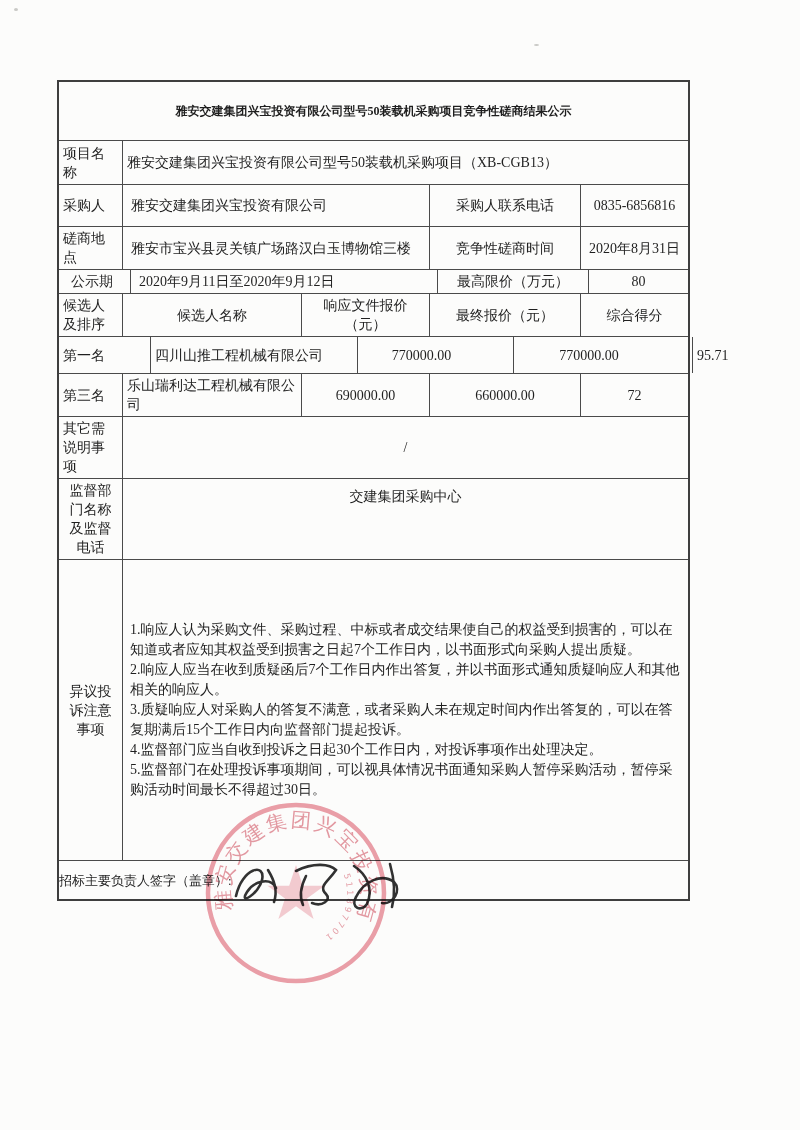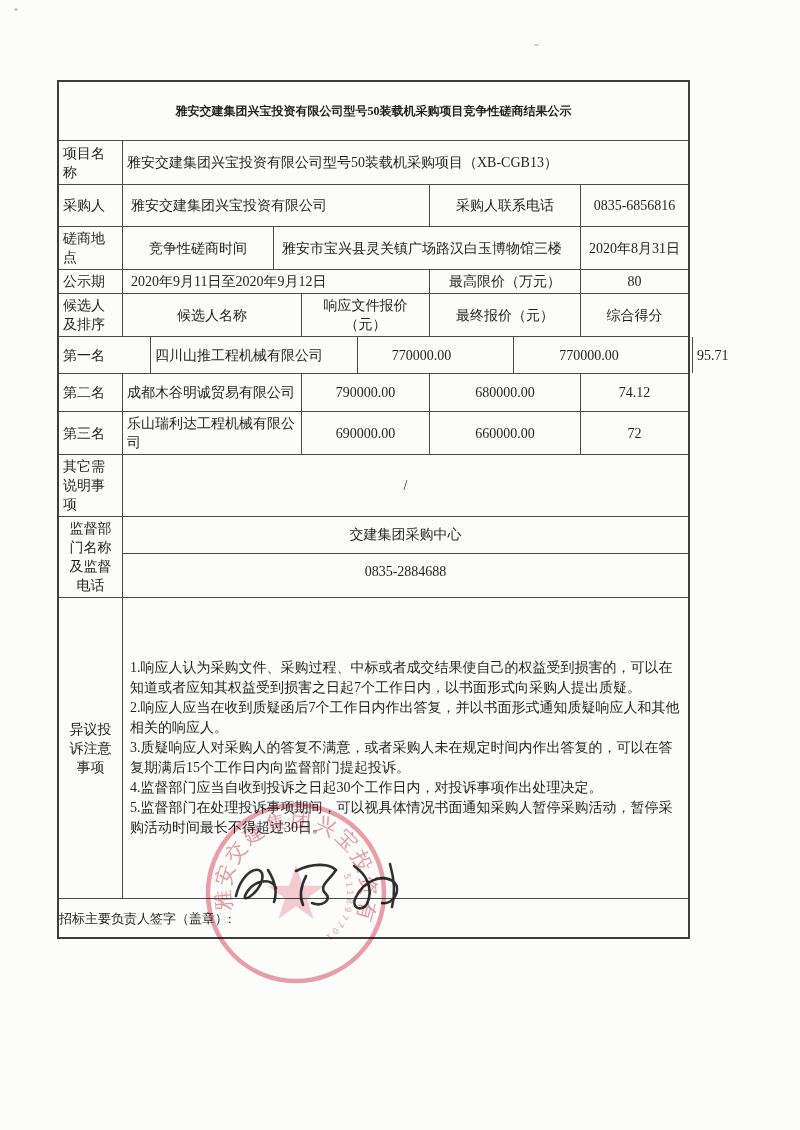--- a/index.html
+++ b/index.html
@@ -28,21 +28,21 @@
   .cD{width:151px;flex:0 0 auto;}
   .cE{flex:1 1 auto;}
   .cBC{width:307px;flex:0 0 auto;}
   .cBE{flex:1 1 auto;}
   .center{justify-content:center;text-align:center;}
   .left{justify-content:flex-start;text-align:left;}
   .h-title{min-height:58px;}
   .h-project{min-height:44px;}
   .h-buyer{min-height:42px;}
   .h-venue{min-height:39px;}
-  .h-period{min-height:23px;}
+  .h-period{min-height:23px;padding-left:8px;}
   .h-chead{min-height:35px;}
   .h-r1{min-height:37px;gap:28px;}
   .h-r2{min-height:38px;}
   .h-r3{min-height:43px;}
   .h-other{min-height:43px;}
   .h-sign{min-height:39px;}
   .title-cell{
     width:100%;font-weight:bold;font-size:12px;line-height:27px;
     justify-content:center;text-align:center;padding:2px 12px;
   }
@@ -78,22 +78,22 @@
 
   <div class="tr h-buyer">
     <div class="td cA left">采购人</div>
     <div class="td cBC left" style="padding-left:8px;">雅安交建集团兴宝投资有限公司</div>
     <div class="td cD center">采购人联系电话</div>
     <div class="td cE center">0835-6856816</div>
   </div>
 
   <div class="tr h-venue">
     <div class="td cA left">磋商地点</div>
+    <div class="td cBC left" style="padding-left:8px;">雅安市宝兴县灵关镇广场路汉白玉博物馆三楼</div>
     <div class="td cD center">竞争性磋商时间</div>
-    <div class="td cBC left" style="padding-left:8px;">雅安市宝兴县灵关镇广场路汉白玉博物馆三楼</div>
     <div class="td cE center">2020年8月31日</div>
   </div>
 
   <div class="tr h-period">
     <div class="td cA left">公示期</div>
     <div class="td cBC left" style="padding-left:8px;">2020年9月11日至2020年9月12日</div>
     <div class="td cD center">最高限价（万元）</div>
     <div class="td cE center">80</div>
   </div>
 
@@ -106,46 +106,38 @@
   </div>
 
   <div class="tr h-r1">
     <div class="td cA left">第一名</div>
     <div class="td cB left">四川山推工程机械有限公司</div>
     <div class="td cC center">770000.00</div>
     <div class="td cD center">770000.00</div>
     <div class="td cE center">95.71</div>
   </div>
 
-  <div class="tr h-r2">
-    <div class="td cA left">第二名</div>
-    <div class="td cB left">成都木谷明诚贸易有限公司</div>
-    <div class="td cC center">790000.00</div>
-    <div class="td cD center">680000.00</div>
-    <div class="td cE center">74.12</div>
-  </div>
 
   <div class="tr h-r3">
     <div class="td cA left">第三名</div>
     <div class="td cB left">乐山瑞利达工程机械有限公司</div>
     <div class="td cC center">690000.00</div>
     <div class="td cD center">660000.00</div>
     <div class="td cE center">72</div>
   </div>
 
   <div class="tr h-other">
     <div class="td cA left">其它需说明事项</div>
     <div class="td cBE center">/</div>
   </div>
 
   <div class="tr">
     <div class="td cA center" style="border-left:none;">监督部门名称及监督电话</div>
     <div class="super-right">
       <div class="super-sub">交建集团采购中心</div>
-      <div class="super-sub">0835-2884688</div>
     </div>
   </div>
 
   <div class="tr h-dispute">
     <div class="td cA center">异议投诉注意事项</div>
     <div class="dispute-content">
       <div>1.响应人认为采购文件、采购过程、中标或者成交结果使自己的权益受到损害的，可以在知道或者应知其权益受到损害之日起7个工作日内，以书面形式向采购人提出质疑。</div>
       <div>2.响应人应当在收到质疑函后7个工作日内作出答复，并以书面形式通知质疑响应人和其他相关的响应人。</div>
       <div>3.质疑响应人对采购人的答复不满意，或者采购人未在规定时间内作出答复的，可以在答复期满后15个工作日内向监督部门提起投诉。</div>
       <div>4.监督部门应当自收到投诉之日起30个工作日内，对投诉事项作出处理决定。</div>

